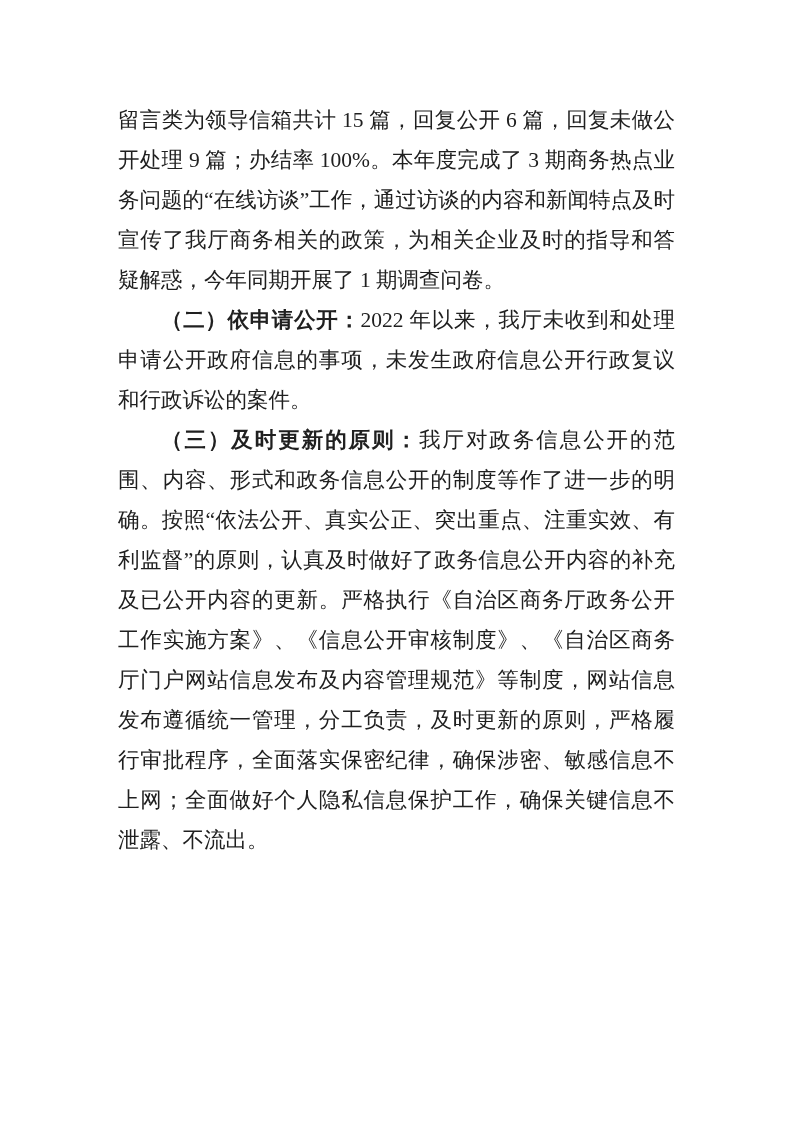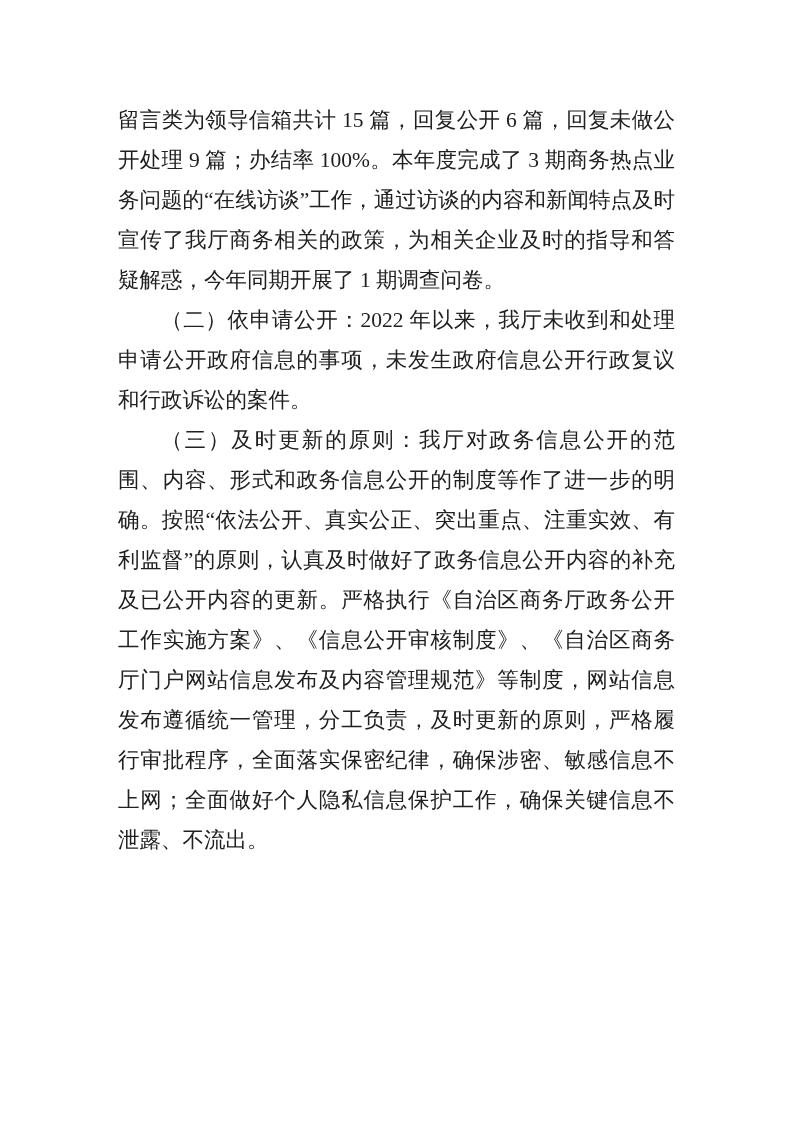--- a/index.html
+++ b/index.html
@@ -29,21 +29,21 @@
     color: #202020;
     text-align: justify;
     text-justify: inter-character;
     word-break: normal;
     overflow-wrap: break-word;
   }
   .para.indent {
     text-indent: 2em;
   }
   .lead {
-    font-weight: 400;
+    font-weight: 700;
   }
 </style>
 </head>
 <body>
 
 <div class="doc-page">
   <div class="text-block">
 
     <p class="para"><b class="lead"></b><span>留言类为领导信箱共计 15 篇，回复公开 6 篇，回复未做公开处理 9 篇；办结率 100%。本年度完成了 3 期商务热点业务问题的“在线访谈”工作，通过访谈的内容和新闻特点及时宣传了我厅商务相关的政策，为相关企业及时的指导和答疑解惑，今年同期开展了 1 期调查问卷。</span></p>
 

